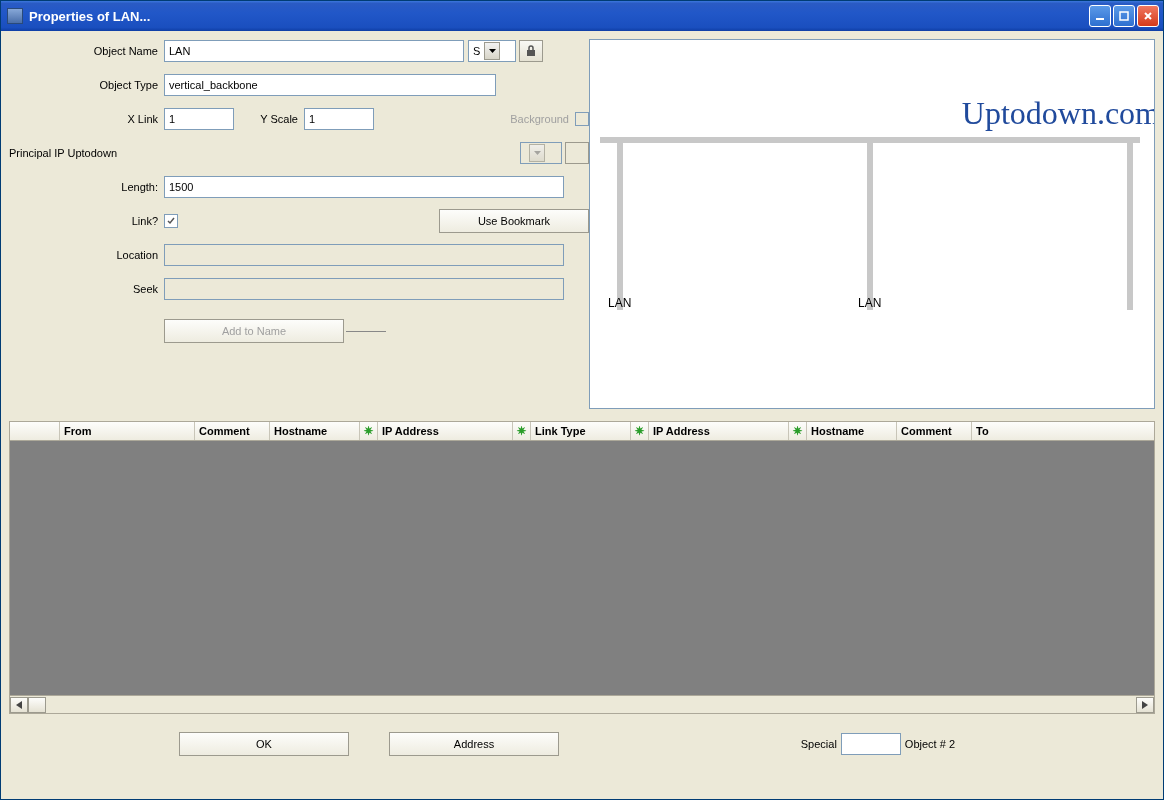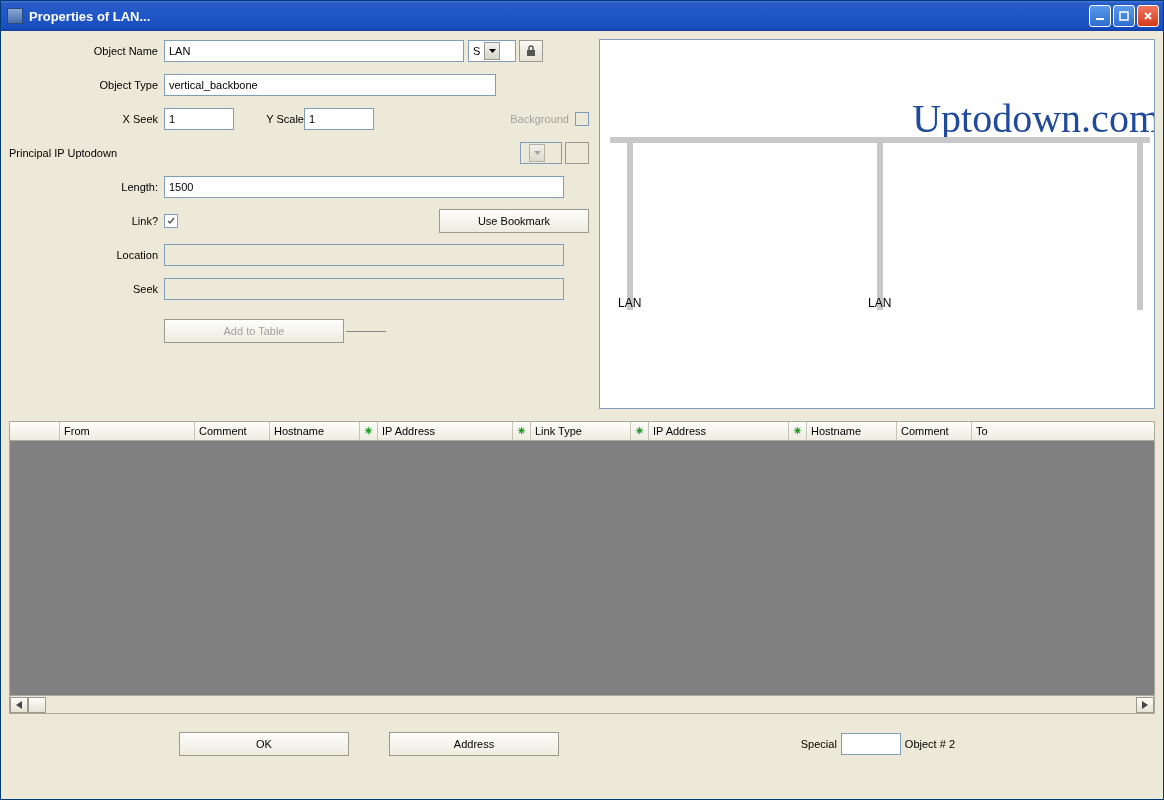--- a/index.html
+++ b/index.html
@@ -49,21 +49,20 @@
 
   .client {
     position: absolute;
     top: 30px; left: 0; right: 0; bottom: 0;
     background: #ece9d8;
     padding: 8px;
   }
 
   .upper {
     display: flex;
-    gap: 10px;
     height: 370px;
   }
   .form-area {
     width: 580px;
     position: relative;
   }
   .form-row {
     display: flex;
     align-items: center;
     margin-bottom: 10px;
@@ -132,21 +131,21 @@
     flex: 1;
     border: 1px solid #7f9db9;
     background: #fff;
     position: relative;
     overflow: hidden;
   }
   .preview .watermark {
     position: absolute;
     top: 55px; right: -6px;
     font-family: Georgia, 'Times New Roman', serif;
-    font-size: 40px;
+    font-size: 32px;
     color: #204a9c;
     white-space: nowrap;
   }
   .preview svg.diagram { position:absolute; top:0; left:0; }
   .preview .lan-lbl {
     position: absolute;
     font-size: 12px;
     color: #000;
   }
 
@@ -156,21 +155,21 @@
   .table-header {
     display: flex;
     height: 20px;
     background: linear-gradient(#fdfdfb,#eeece0);
     border: 1px solid #aca899;
   }
   .th {
     border-right: 1px solid #c8c5b8;
     padding: 2px 4px;
     display:flex; align-items:center;
-    overflow:hidden; white-space:nowrap;
+    overflow:hidden; white-space:nowrap;font-weight:bold;
   }
   .th.icon-col { width:18px; padding:0; justify-content:center; }
   .green-star { color:#2a9d2a; font-size:12px; line-height:1; }
   .table-body {
     height: 255px;
     background: #808080;
     border-left: 1px solid #aca899;
     border-right: 1px solid #aca899;
     border-bottom: 1px solid #aca899;
   }
@@ -256,23 +255,23 @@
             </svg>
           </div>
         </div>
 
         <div class="form-row">
           <div class="form-label">Object Type</div>
           <input class="txt" style="width: 332px;" readonly="" value="vertical_backbone">
         </div>
 
         <div class="form-row">
-          <div class="form-label">X Seek</div>
+          <div class="form-label">X Link</div>
           <input class="txt" style="width: 70px;" value="1">
-          <div style="width:70px; text-align:right; padding-right:0">Y Scale</div>
+          <div style="width:70px; text-align:right; padding-right:6px">Y Scale</div>
           <input class="txt" style="width: 70px;" value="1">
           <div style="flex:1"></div>
           <span class="dim">Background</span>
           <div class="chk disabled" style="margin-left:6px"></div>
         </div>
 
         <div class="form-row">
           <div class="form-label" style="text-align:left; padding-left:0">Principal IP Uptodown</div>
           <div style="flex:1"></div>
           <div class="select disabled" style="width:42px">
@@ -307,21 +306,21 @@
           <input class="txt ro" style="width: 400px;" readonly="" value="">
         </div>
 
         <div class="form-row">
           <div class="form-label">Seek</div>
           <input class="txt ro" style="width: 400px;" readonly="" value="">
         </div>
 
         <div class="form-row" style="margin-top:18px">
           <div class="form-label"></div>
-          <button class="btn disabled" style="width:180px">Add to Table</button>
+          <button class="btn disabled" style="width:180px">Add to Name</button>
           <div style="width:40px; border-bottom:1px solid #888; margin:0 2px;"></div>
         </div>
       </div>
 
       <div class="preview">
         <div class="watermark">Uptodown.com</div>
         <svg class="diagram" width="560" height="360">
           <line x1="10" y1="100" x2="550" y2="100" stroke="#c8c8c8" stroke-width="6"></line>
           <line x1="30" y1="100" x2="30" y2="270" stroke="#c8c8c8" stroke-width="6"></line>
           <line x1="280" y1="100" x2="280" y2="270" stroke="#c8c8c8" stroke-width="6"></line>

